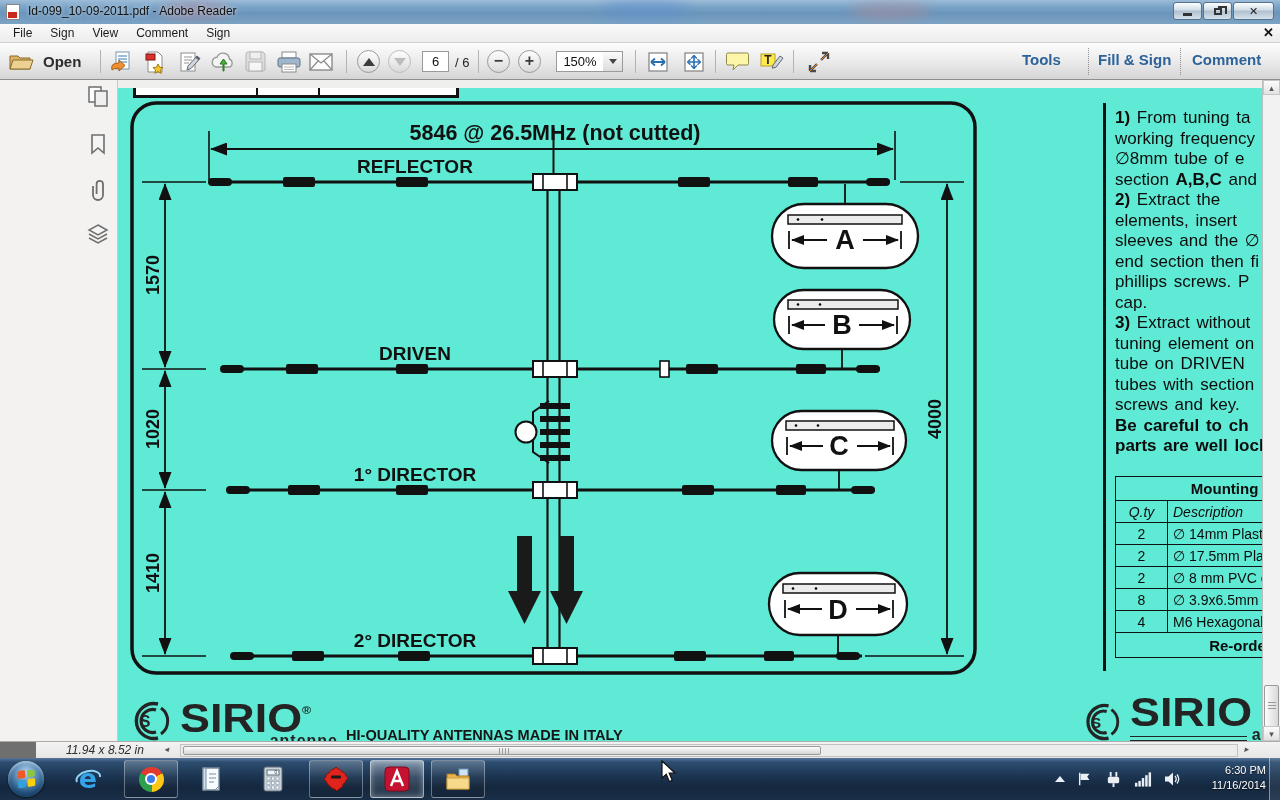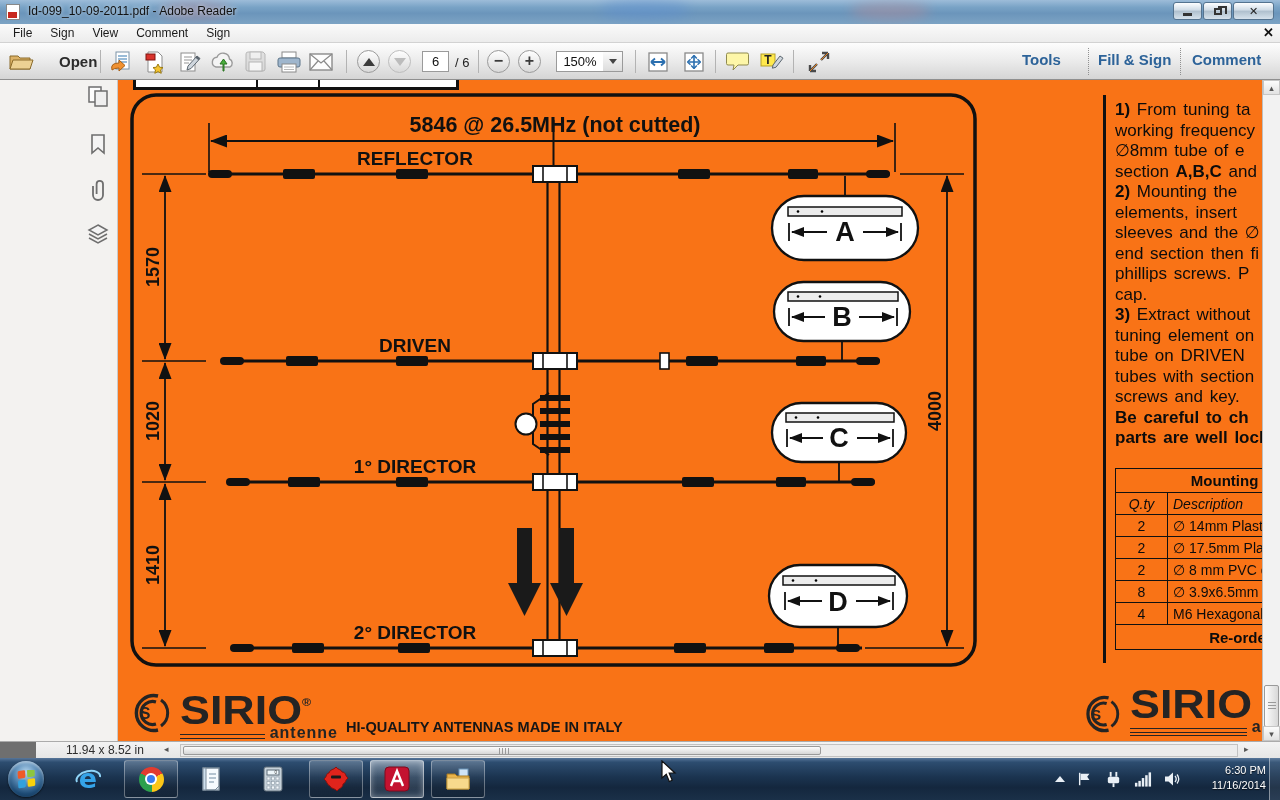--- a/index.html
+++ b/index.html
@@ -27,40 +27,40 @@
   #menubar { left:0; top:24px; width:1280px; height:19px; background:linear-gradient(#fafafa,#ececec); border-bottom:1px solid #d2d2d2; display:flex; align-items:center; padding-left:4px; }
   .menu-item { font-size:12px; color:#1a1a1a; padding:2px 9px; }
   #doc-close-x { right:6px; top:25px; font-size:13px; font-weight:bold; color:#111; }
 
   
   #toolbar { left:0; top:43px; width:1280px; height:37px;
     background:linear-gradient(#fdfdfd,#e9e9e9 55%,#d5d5d5); border-bottom:1px solid #8f8f8f; }
   .ti { position:absolute; top:6px; width:26px; height:25px; display:flex; align-items:center; justify-content:center; }
   .tsep { position:absolute; top:7px; width:1px; height:23px; background:#b3b3b3; }
   .tsep-dot { position:absolute; top:5px; height:27px; border-left:1px dotted #909090; }
-  #open-btn { left:8px; top:5px; display:flex; align-items:center; gap:25px; height:27px; }
+  #open-btn { left:8px; top:5px; display:flex; align-items:center; gap:9px; height:27px; }
   #open-label { font-size:15px; font-weight:bold; color:#2b2b2b; }
   .circlebtn { position:absolute; top:7px; width:23px; height:23px; border-radius:50%; border:1px solid #9a9a9a;
     background:linear-gradient(#fefefe,#d9d9d9); display:flex; align-items:center; justify-content:center; }
   .circlebtn.disabled { border-color:#bdbdbd; }
   .tri-up { width:0; height:0; border-left:6px solid transparent; border-right:6px solid transparent; border-bottom:8px solid #3c3c3c; }
   .tri-down { width:0; height:0; border-left:6px solid transparent; border-right:6px solid transparent; border-top:8px solid #bcbcbc; }
   .pm { font-size:16px; font-weight:bold; color:#3a3a3a; margin-top:-2px; }
   #page-box { left:422px; top:8px; width:27px; height:21px; background:#fff; border:1px solid #9a9a9a; font-size:13px; text-align:center; line-height:20px; color:#111; }
   #page-total { left:455px; top:12px; font-size:13px; color:#222; }
   #zoom-box { left:556px; top:8px; width:48px; height:21px; background:#fff; border:1px solid #9a9a9a; font-size:13px; text-align:center; line-height:20px; color:#111; }
   #zoom-drop { left:603px; top:8px; width:20px; height:21px; border:1px solid #9a9a9a; border-left:none; background:linear-gradient(#fbfbfb,#dcdcdc); display:flex; align-items:center; justify-content:center; }
   .dd-arrow { width:0; height:0; border-left:4px solid transparent; border-right:4px solid transparent; border-top:5px solid #444; }
   .right-tools { position:absolute; top:8px; font-size:15px; font-weight:bold; color:#2d6399; }
 
   
   #doc-area { left:0; top:80px; width:1280px; height:661px; background:#efefee; }
   #nav-strip { left:0; top:0; width:118px; height:661px; background:#f3f2f0; border-right:1px solid #c9c9c9; }
   .nav-ic { position:absolute; left:86px; width:24px; height:24px; }
-  #pdf-page { left:118px; top:0; width:1144px; height:661px; background:#f97316; overflow:hidden;text-decoration:underline; }
+  #pdf-page { left:118px; top:8px; width:1144px; height:661px; background:#5eead4; overflow:hidden;text-decoration:underline; }
 
   
   #top-partial-box { left:15px; top:0; width:326px; height:10px; border:3px solid #111; border-top:none; background:#fff; }
   .tp-tick { position:absolute; top:0; width:2px; height:8px; background:#111; }
 
   
   #right-panel-border { left:985px; top:15px; width:3px; height:568px; background:#111; }
   #instructions-text { left:997px; top:20px; width:420px; font-size:17px; color:#0c0c0c; line-height:20.5px; white-space:nowrap; }
   .ins-line .b, .ins-line .b span { font-weight:bold; }
   .ins-line span { word-spacing:2px; }
@@ -84,21 +84,21 @@
   #tagline { left:228px; top:638px; font-size:15.5px; font-weight:bold; color:#161616; transform:scaleX(.94); transform-origin:left; }
 
   
   #v-scroll { left:1262px; top:0; width:18px; height:661px; background:#f2f2f2; border-left:1px solid #bdbdbd; }
   .scr-arrow { position:absolute; left:0; width:17px; height:15px; color:#555; font-size:9px; text-align:center; line-height:15px; background:linear-gradient(#fcfcfc,#e2e2e2); border:1px solid #c6c6c6; }
   #v-thumb { position:absolute; left:1px; top:605px; width:15px; height:42px; background:linear-gradient(90deg,#fdfdfd,#d8d8d8); border:1px solid #9a9a9a; border-radius:2px; }
   #v-thumb:after { content:""; position:absolute; left:3px; top:16px; width:8px; height:9px;
      background:repeating-linear-gradient(180deg,#9a9a9a 0 1px,#0000 1px 3px); }
 
   
-  #statusbar { left:0; top:741px; width:1280px; height:29px; background:linear-gradient(#f3f3f3,#dcdcdc); border-top:1px solid #ababab; }
+  #statusbar { left:0; top:741px; width:1280px; height:29px; background:linear-gradient(#f3f3f3,#dcdcdc); border-top:1px solid #ababab;font-style:italic; }
   #corner-dark { left:0; top:0; width:36px; height:16px; background:#6f6f6f; }
   #page-size-label { left:50px; top:1px; width:110px; text-align:center; font-size:12px; color:#2c2c2c; }
   .h-arrow { position:absolute; top:2px; font-size:9px; color:#555; }
   #h-track { left:180px; top:2px; width:1058px; height:13px; background:#ececec; border:1px solid #c2c2c2; }
   #h-thumb { position:absolute; left:2px; top:1px; width:638px; height:9px; background:linear-gradient(#fdfdfd,#d6d6d6); border:1px solid #9a9a9a; border-radius:2px; }
   #h-thumb:after { content:""; position:absolute; left:315px; top:1px; width:10px; height:7px;
      background:repeating-linear-gradient(90deg,#9a9a9a 0 1px,#0000 1px 3px); }
 
   
   #taskbar { left:0; top:758px; width:1280px; height:42px;
@@ -491,21 +491,21 @@
           <text x="710" y="519" font-size="27" font-weight="bold" fill="#111" text-anchor="middle">D</text>
         </g>
       </svg>
 
       <div id="right-panel-border" class="abs"></div>
       <div id="instructions-text" class="abs">
           <div class="ins-line"><span class="b">1) </span><span>From tuning ta</span></div>
           <div class="ins-line"><span>working frequency</span></div>
           <div class="ins-line"><span>∅8mm tube of e</span></div>
           <div class="ins-line"><span>section </span><span class="b">A,B,C</span><span> and </span><span class="b">D</span></div>
-          <div class="ins-line"><span class="b">2) </span><span>Mounting the</span></div>
+          <div class="ins-line"><span class="b">2) </span><span>Extract the</span></div>
           <div class="ins-line"><span>elements,  insert</span></div>
           <div class="ins-line"><span>sleeves and the ∅</span></div>
           <div class="ins-line"><span>end section then fi</span></div>
           <div class="ins-line"><span>phillips screws. P</span></div>
           <div class="ins-line"><span>cap.</span></div>
           <div class="ins-line"><span class="b">3) </span><span>Extract without</span></div>
           <div class="ins-line"><span>tuning element on</span></div>
           <div class="ins-line"><span>tube on DRIVEN</span></div>
           <div class="ins-line"><span>tubes with section</span></div>
           <div class="ins-line"><span>screws and key.</span></div>

